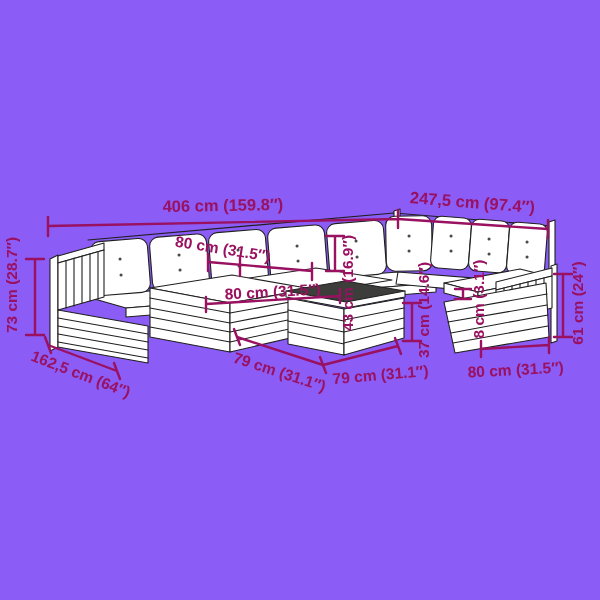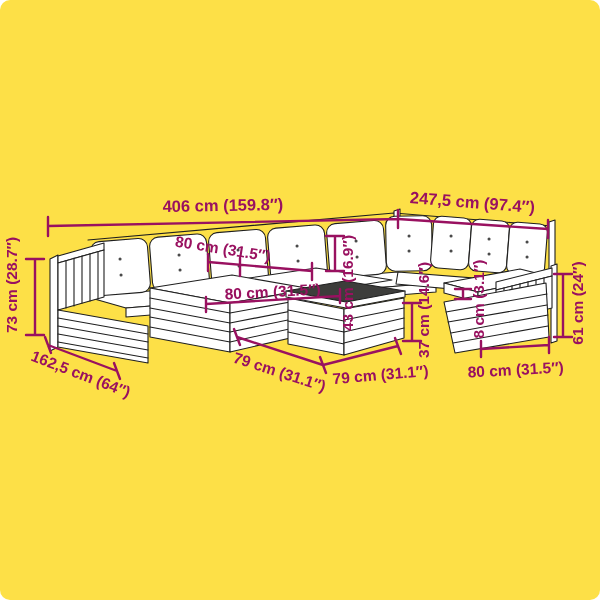--- a/index.html
+++ b/index.html
@@ -1,16 +1,16 @@
 <!DOCTYPE html>
 <html><head>
 <meta charset="utf-8">
 <style>
   html,body{margin:0;padding:0;background:#ffffff;}
-  #stage{width:600px;height:600px;position:relative;background:#fde047;overflow:hidden;border-radius:10px;}
+  #stage{width:600px;height:600px;position:relative;background:#8b5cf6;overflow:hidden;}
   svg{display:block;}
   .dim-label{
     font-family:"Liberation Sans","DejaVu Sans",sans-serif;
     font-weight:bold;
     font-size:15.5px;
   }
 </style>
 </head>
 <body>
 

